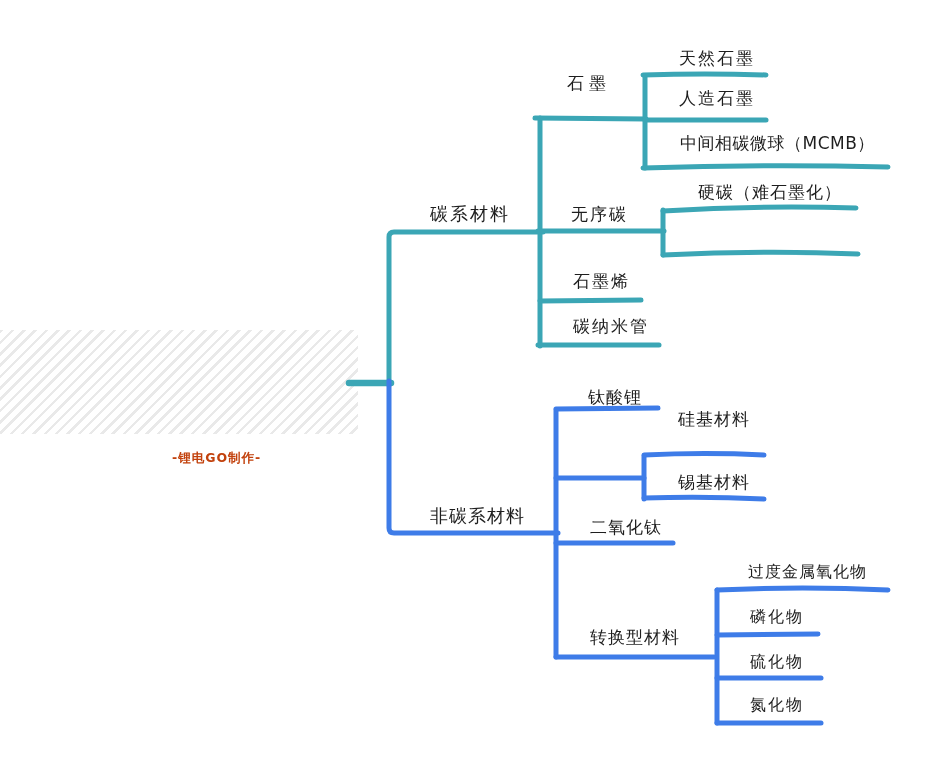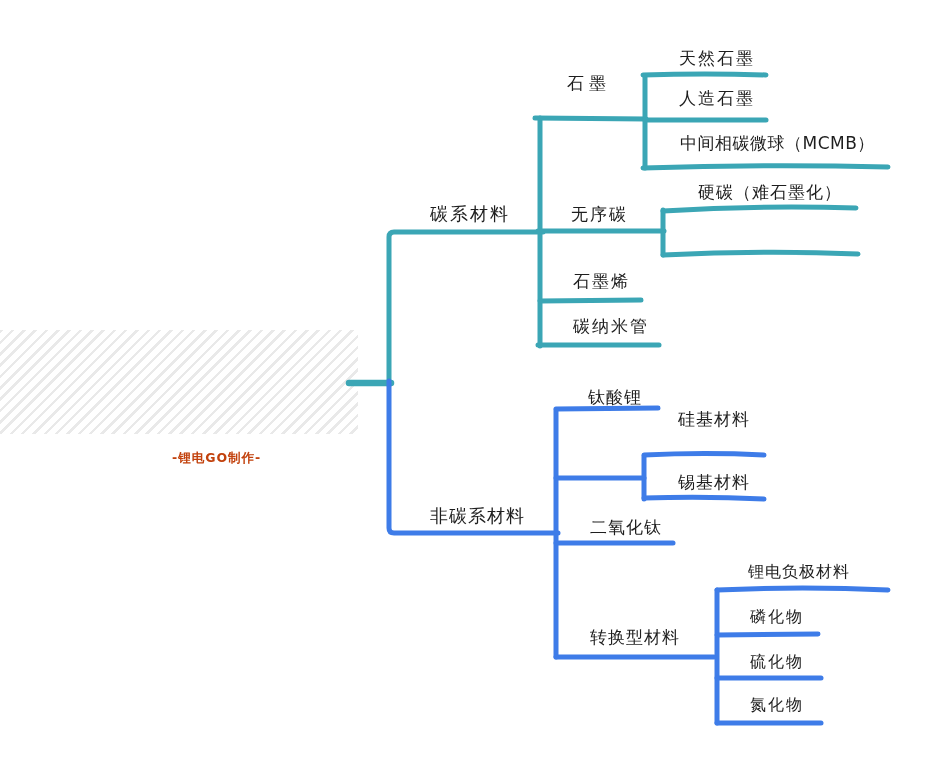--- a/index.html
+++ b/index.html
@@ -127,18 +127,18 @@
   <div class="node lvl3" style="left:698px; top:181px; letter-spacing:1px;text-align:right;">硬碳（难石墨化）</div>
   <div class="node lvl2" style="left:573px; top:270px;">石墨烯</div>
   <div class="node lvl2" style="left:573px; top:315px;">碳纳米管</div>
 
   <div class="node lvl1" style="left:430px; top:504px; letter-spacing:1px;">非碳系材料</div>
   <div class="node lvl2" style="left:588px; top:386px; letter-spacing:1px;">钛酸锂</div>
   <div class="node lvl3" style="left:678px; top:408px; letter-spacing:1px;">硅基材料</div>
   <div class="node lvl3" style="left:678px; top:471px; letter-spacing:1px;">锡基材料</div>
   <div class="node lvl2" style="left:590px; top:516px; letter-spacing:1px;">二氧化钛</div>
   <div class="node lvl2" style="left:590px; top:626px; letter-spacing:1px;">转换型材料</div>
-  <div class="node sm" style="left:748px; top:562px; letter-spacing:1px;">锂电负极材料</div>
+  <div class="node sm" style="left:748px; top:562px; letter-spacing:1px;">过度金属氧化物</div>
   <div class="node sm" style="left:750px; top:607px;">磷化物</div>
   <div class="node sm" style="left:750px; top:652px;">硫化物</div>
   <div class="node sm" style="left:750px; top:695px;">氮化物</div>
 
 </div>
 
 </body></html>

